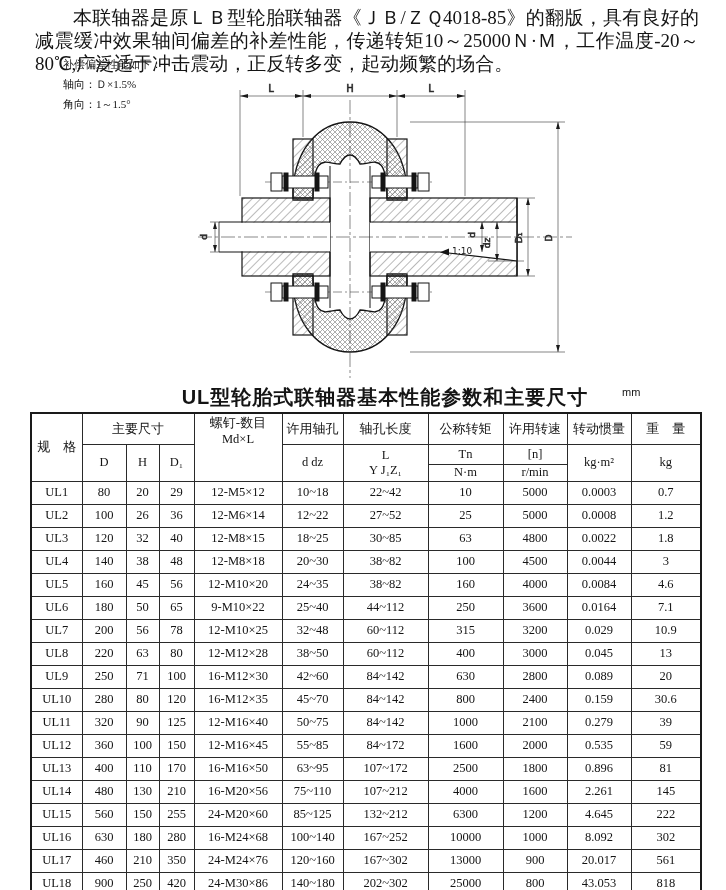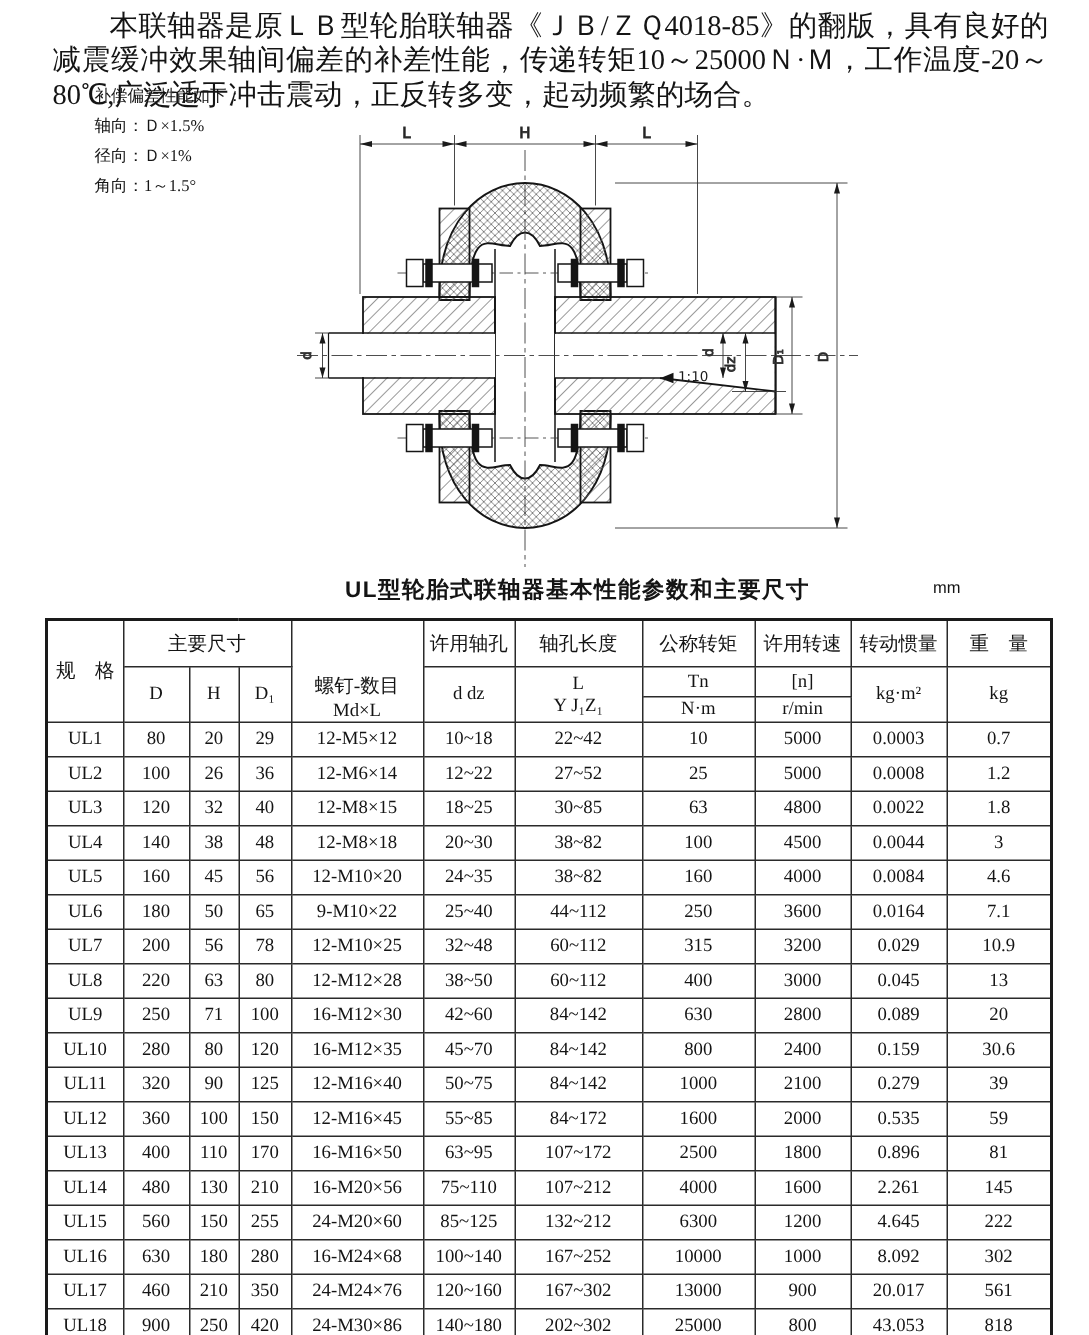--- a/index.html
+++ b/index.html
@@ -13,21 +13,21 @@
   }
   .comp-block {
     position:absolute; left:63px; top:54px; width:300px;
     font-size:11px; line-height:20px;
   }
   .comp-block div { margin-bottom:0; }
   .drawing-wrap { position:absolute; left:190px; top:82px; width:430px; height:300px; }
   .title-row { position:absolute; left:50px; top:384px; width:670px; height:22px; text-align:center; }
   .table-title {
     font-family:"Liberation Sans", sans-serif; font-weight:bold;
-    font-size:15px; letter-spacing:1px;
+    font-size:20px; letter-spacing:1px;
   }
   .table-unit {
     position:absolute; left:572px; top:2px;
     font-family:"Liberation Sans", sans-serif; font-size:11px; font-weight:normal;
   }
   table.spec {
     position:absolute; left:30px; top:412px; width:670px; height:476px;
     border-collapse:collapse; table-layout:fixed;
     border:2px solid #1a1a1a;
   }
@@ -35,33 +35,32 @@
     border:1px solid #2a2a2a; text-align:center; vertical-align:middle;
     padding:0; font-weight:normal; overflow:hidden; white-space:nowrap;
   }
   thead th { font-size:13px; }
   thead .sym { font-size:12.5px; }
   thead tr.r1 { height:31px; }
   thead tr.r2 { height:20px; }
   thead tr.r3 { height:17px; }
   tbody td { font-size:12.5px; height:22px; }
   tbody td:first-child { font-size:12.5px; }
-  .twoline { display:flex; flex-direction:column; justify-content:flex-end; height:100%; }
+  .twoline { display:flex; flex-direction:column; justify-content:flex-start; height:100%; }
   .twoline.tight { justify-content:center; line-height:1.15; }
   svg text { font-family:"DejaVu Sans", sans-serif; fill:#1a1a1a; }
 </style>
 </head>
 <body>
 
 <div class="intro">本联轴器是原ＬＢ型轮胎联轴器《ＪＢ/ＺＱ4018-85》的翻版，具有良好的减震缓冲效果轴间偏差的补差性能，传递转矩10～25000Ｎ·Ｍ，工作温度-20～80℃,广泛适于冲击震动，正反转多变，起动频繁的场合。</div>
 
 <div class="comp-block">
   <div>补偿偏差性能如下：</div>
   <div>轴向：Ｄ×1.5%</div>
-  <div>径向：Ｄ×1%</div>
   <div>角向：1～1.5°</div>
 </div>
 
 <div class="drawing-wrap">
 <svg width="430" height="300" viewBox="0 0 430 300">
   <defs>
     <pattern id="h" patternUnits="userSpaceOnUse" width="6" height="6" patternTransform="rotate(45)">
       <line x1="0" y1="0" x2="0" y2="6" stroke="#676767" stroke-width="0.9"></line>
     </pattern>
     <pattern id="xh" patternUnits="userSpaceOnUse" width="5" height="5">

